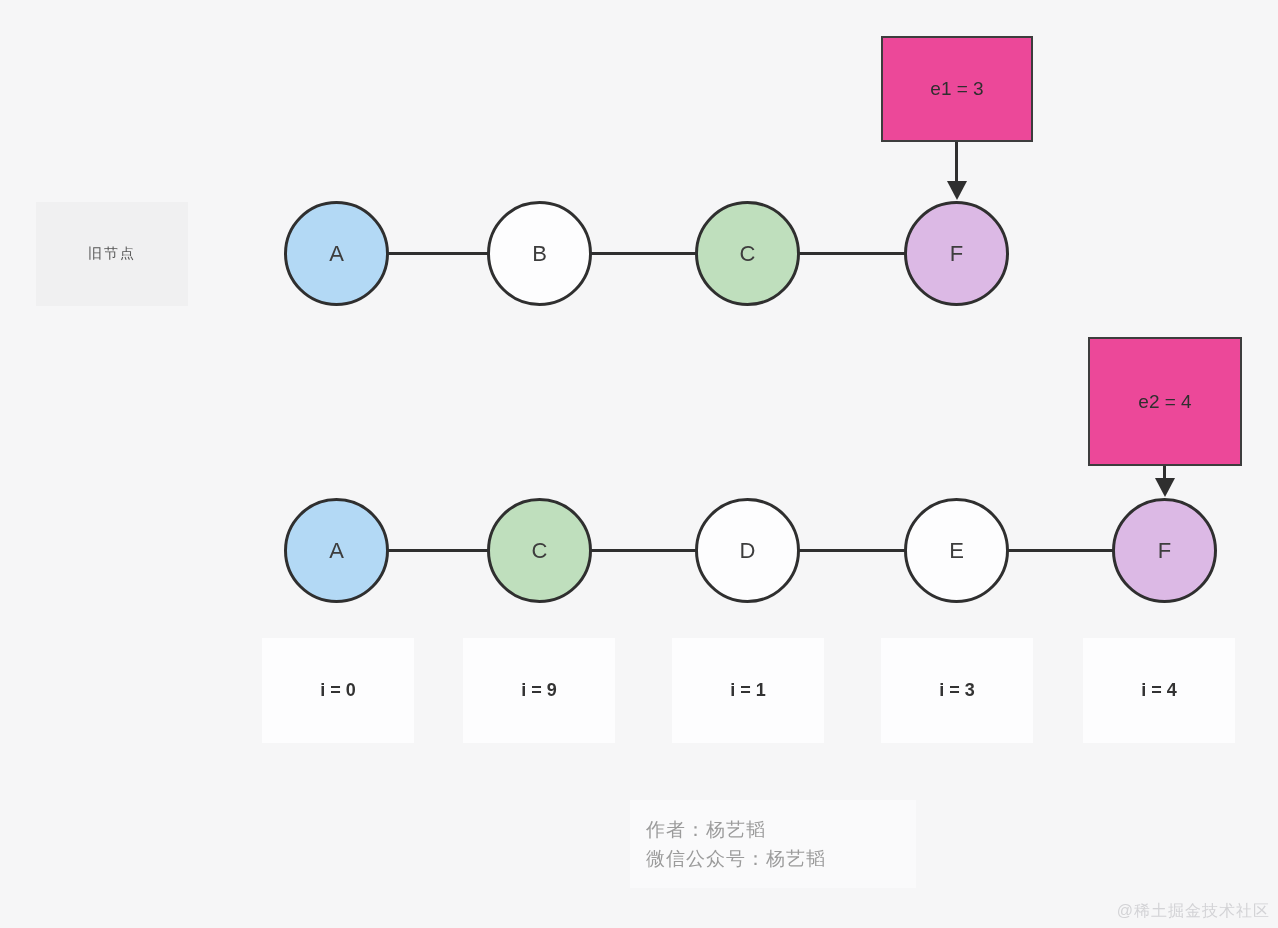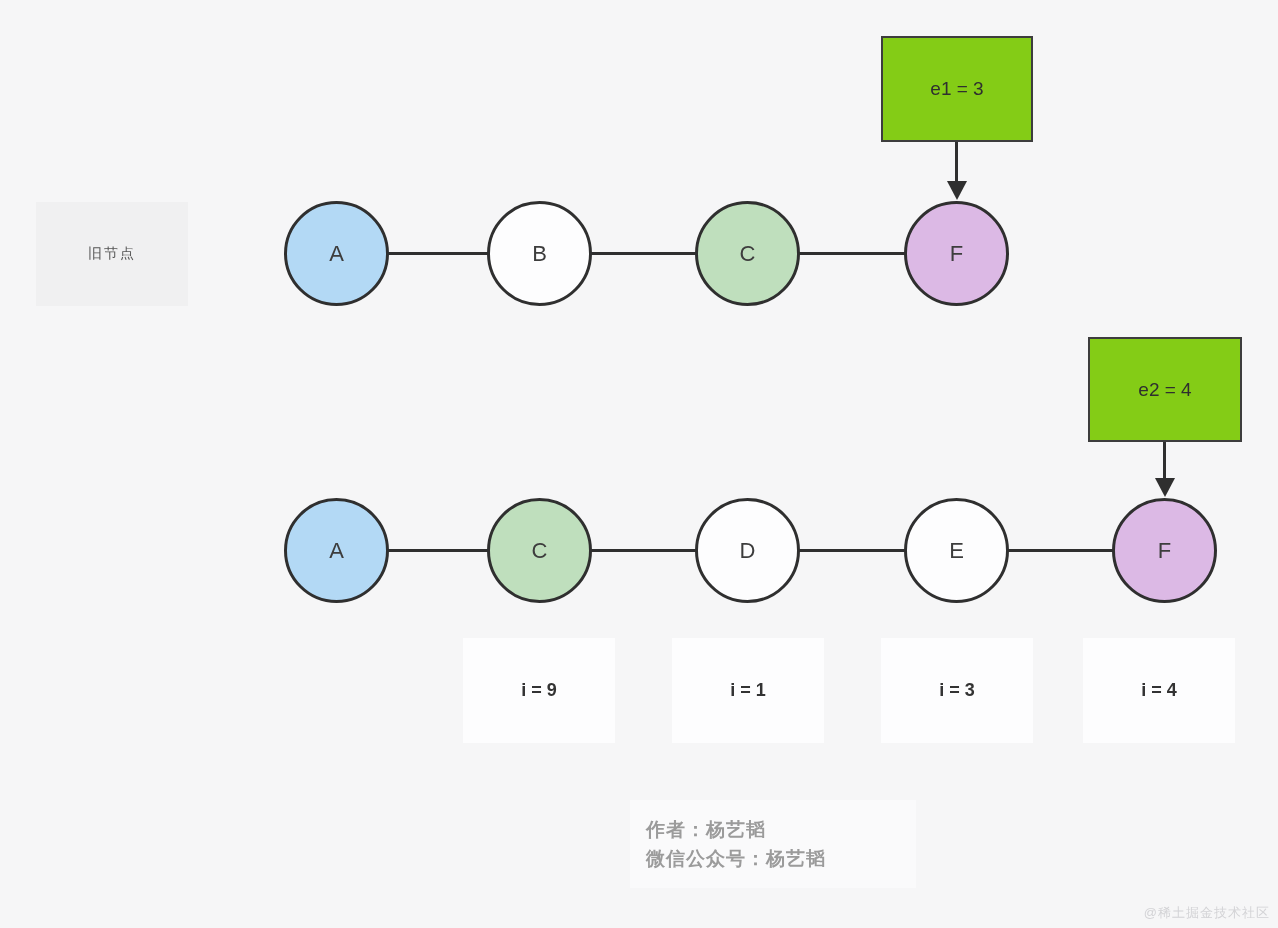--- a/index.html
+++ b/index.html
@@ -48,21 +48,21 @@
     justify-content: center;
     font-size: 22px;
     color: var(--text-dark, #3d3d3d);
     z-index: 2;
     background: #fdfdfe;
   }
 
   
   .pointer-box {
     position: absolute;
-    background: #84cc16;
+    background: #ec4899;
     border: 2px solid var(--text-dark, #3d3d3d);
     display: flex;
     align-items: center;
     justify-content: center;
     font-size: 19px;
     color: #2f2f2f;
     z-index: 3;
   }
 
   .vline {
@@ -102,28 +102,27 @@
     left: 630px;
     top: 800px;
     width: 286px;
     height: 88px;
     background: var(--footer-bg, #fafafb);
     padding: 15px 16px;
     font-size: 19px;
     line-height: 29px;
     color: var(--text-gray, #9b9b9b);
     letter-spacing: 1px;
-    font-weight: bold;
   }
 
   .watermark {
     position: absolute;
     right: 8px;
     bottom: 6px;
-    font-size: 13px;
+    font-size: 16px;
     color: var(--watermark-color, #d3d3d6);
     letter-spacing: 1px;
     text-align: right;
   }
 </style>
 </head>
 <body>
 
 <div class="canvas">
 
@@ -131,31 +130,32 @@
   <div class="vline" style="left:955px; top:142px; height:44px;"></div>
   <div class="arrowhead" style="left:947px; top:181px;"></div>
 
   <div class="row-label" style="left:36px; top:202px;">旧节点</div>
   <div class="hline" style="left:337px; top:252px; width:620px;"></div>
   <div class="node" style="left: 284px; top: 201px; background: rgb(179, 217, 245);">A</div>
   <div class="node" style="left: 487px; top: 201px; background: rgb(253, 253, 254);">B</div>
   <div class="node" style="left: 695px; top: 201px; background: rgb(191, 223, 189);">C</div>
   <div class="node" style="left: 904px; top: 201px; background: rgb(220, 185, 229);">F</div>
 
-  <div class="pointer-box" style="left:1088px; top:337px; width:154px; height:105px;">e2 = 4</div>
+  <div class="pointer-box" style="left:1088px; top:337px; width:154px; height:129px;">e2 = 4</div>
   <div class="vline" style="left:1163px; top:442px; height:40px;"></div>
   <div class="arrowhead" style="left:1155px; top:478px;"></div>
 
   <div class="hline" style="left:337px; top:549px; width:828px;"></div>
   <div class="node" style="left: 284px; top: 498px; background: rgb(179, 217, 245);">A</div>
   <div class="node" style="left: 487px; top: 498px; background: rgb(191, 223, 189);">C</div>
   <div class="node" style="left: 695px; top: 498px; background: rgb(253, 253, 254);">D</div>
   <div class="node" style="left: 904px; top: 498px; background: rgb(253, 253, 254);">E</div>
   <div class="node" style="left: 1112px; top: 498px; background: rgb(220, 185, 229);">F</div>
 
+  <div class="index-box" style="left:262px; top:638px;">i = 0</div>
   <div class="index-box" style="left:463px; top:638px;">i = 9</div>
   <div class="index-box" style="left:672px; top:638px;">i = 1</div>
   <div class="index-box" style="left:881px; top:638px;">i = 3</div>
   <div class="index-box" style="left:1083px; top:638px;text-align:center;">i = 4</div>
 
   <div class="footer-box">
     <div>作者：杨艺韬</div>
     <div>微信公众号：杨艺韬</div>
   </div>
 

